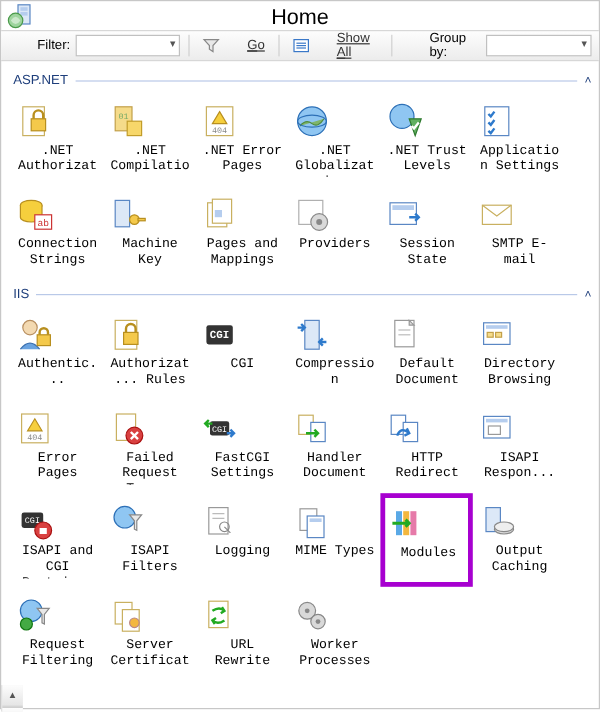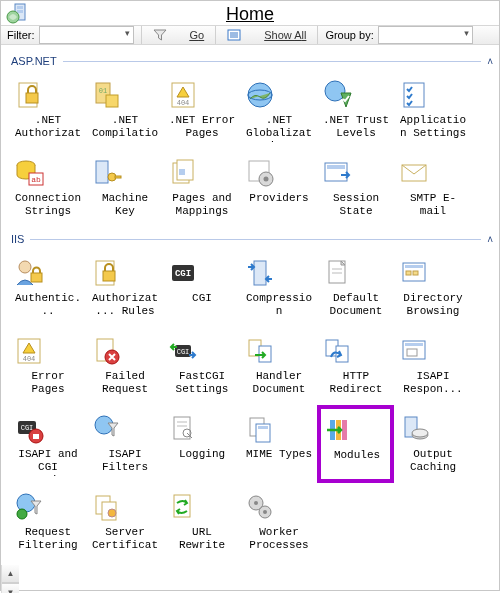--- a/index.html
+++ b/index.html
@@ -22,40 +22,39 @@
   display: flex;
   flex-direction: column;
   background: #fff;
 }
 .header {
   height: 36px;
   display: flex;
   align-items: center;
   gap: 6px;
   padding: 2px 6px 0 6px;
-  text-decoration: underline;
 }
 .header-title {
   flex: 1;
   text-align: center;
   font-size: 18px;
   font-weight: 400;
 }
 .server-icon svg { display:block; }
 .toolbar {
   height: 24px;
   background: linear-gradient(#fdfdfd, #ececec);
   border-top: 1px solid #d7d7d7;
   border-bottom: 1px solid #d7d7d7;
   display: flex;
   align-items: center;
   padding: 0 6px;
   gap: 4px;
 }
-.toolbar .lbl { color:#000; }
+.toolbar .lbl { color:#000;margin-left:24px; }
 .toolbar .drop {
   border: 1px solid #c0c0c0;
   background:#fff;
   height:18px;
   width:95px;
   box-sizing:border-box;
   padding:0 14px 0 4px;
   position:relative;
 }
 .toolbar .drop::after{

